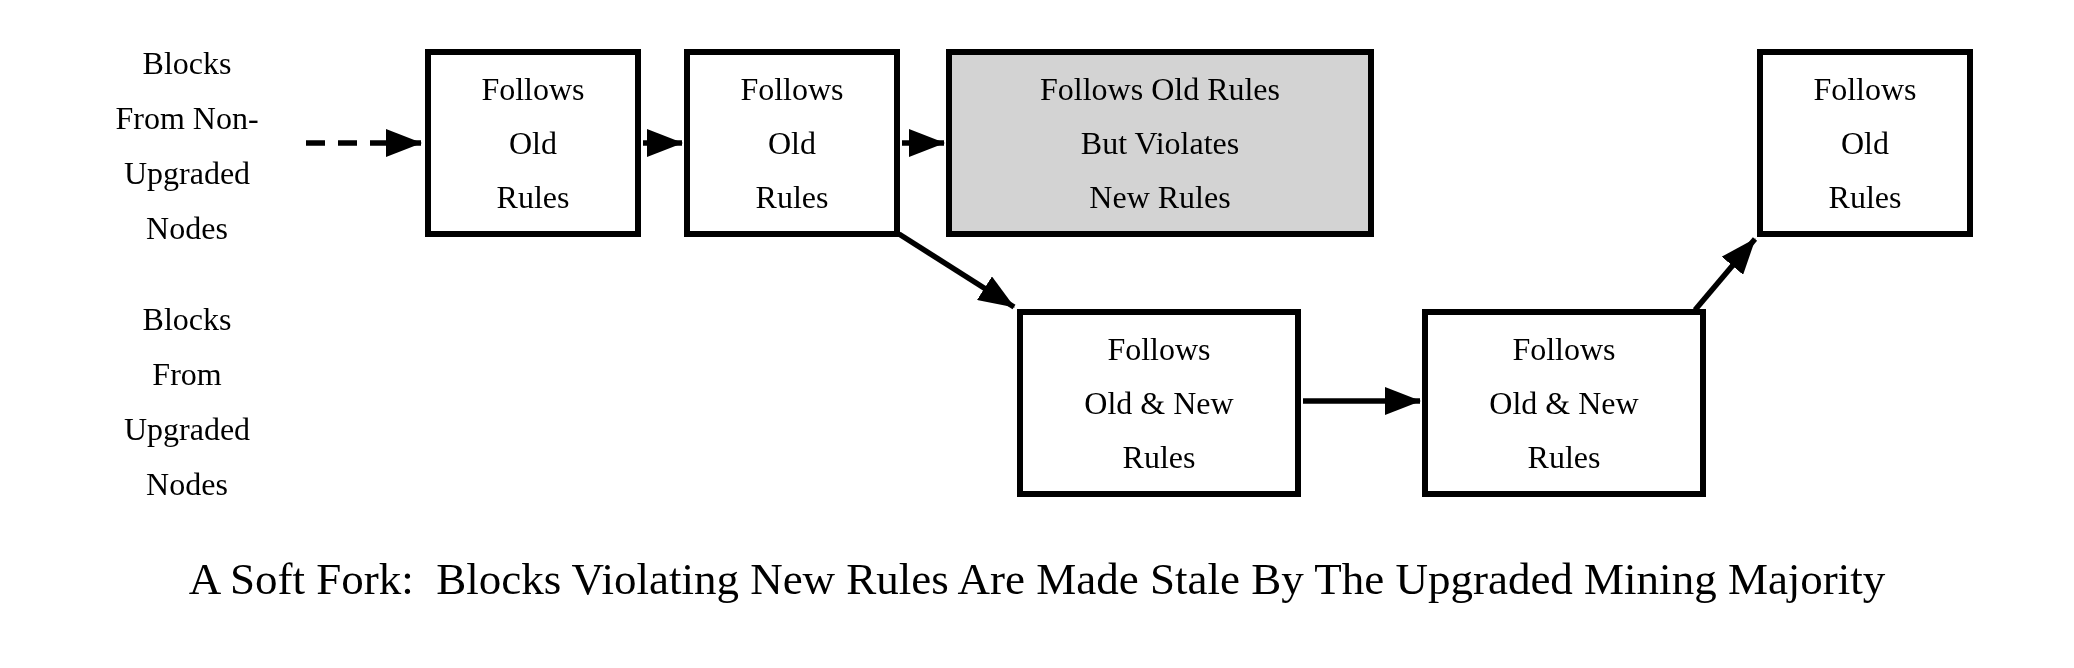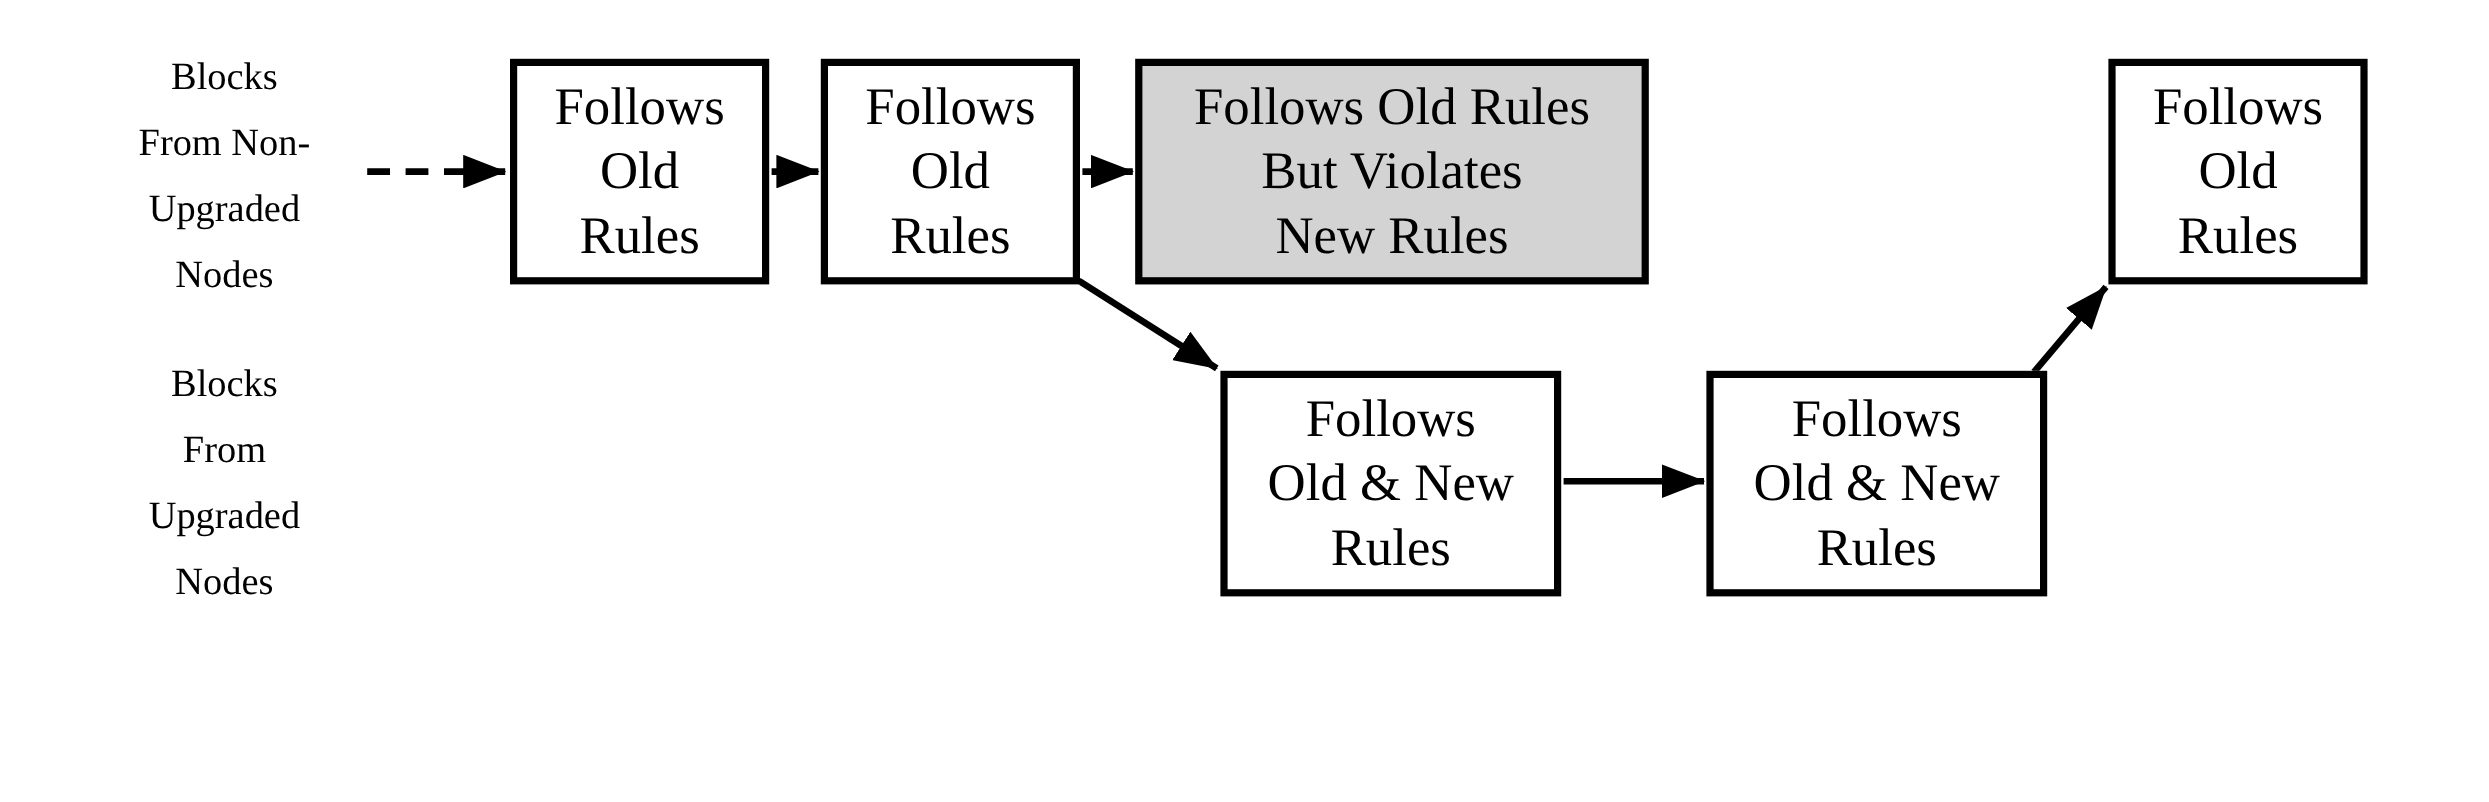--- a/index.html
+++ b/index.html
@@ -27,21 +27,21 @@
   .box {
     position: absolute;
     box-sizing: border-box;
     border: 6px solid var(--line, #000000);
     background: #ffffff;
     display: flex;
     align-items: center;
     justify-content: center;
     text-align: center;
     white-space: pre-line;
-    font-size: 44px;
+    font-size: 32px;
     line-height: 54px;
   }
   .box.stale {
     background: var(--stale-fill, #d3d3d3);
   }
   .b1 { left: 425px; top: 49px;  width: 216px; height: 188px; }
   .b2 { left: 684px; top: 49px;  width: 216px; height: 188px; }
   .b3 { left: 946px; top: 49px;  width: 428px; height: 188px; }
   .b4 { left: 1757px; top: 49px; width: 216px; height: 188px; }
   .b5 { left: 1017px; top: 309px; width: 284px; height: 188px; }
@@ -125,14 +125,15 @@
 Rules</div>
 
   <div class="box b5">Follows
 Old &amp; New
 Rules</div>
 
   <div class="box b6">Follows
 Old &amp; New
 Rules</div>
 
+  <div class="caption">A Soft Fork:  Blocks Violating New Rules Are Made Stale By The Upgraded Mining Majority</div>
 
 </div>
 
 </body></html>

